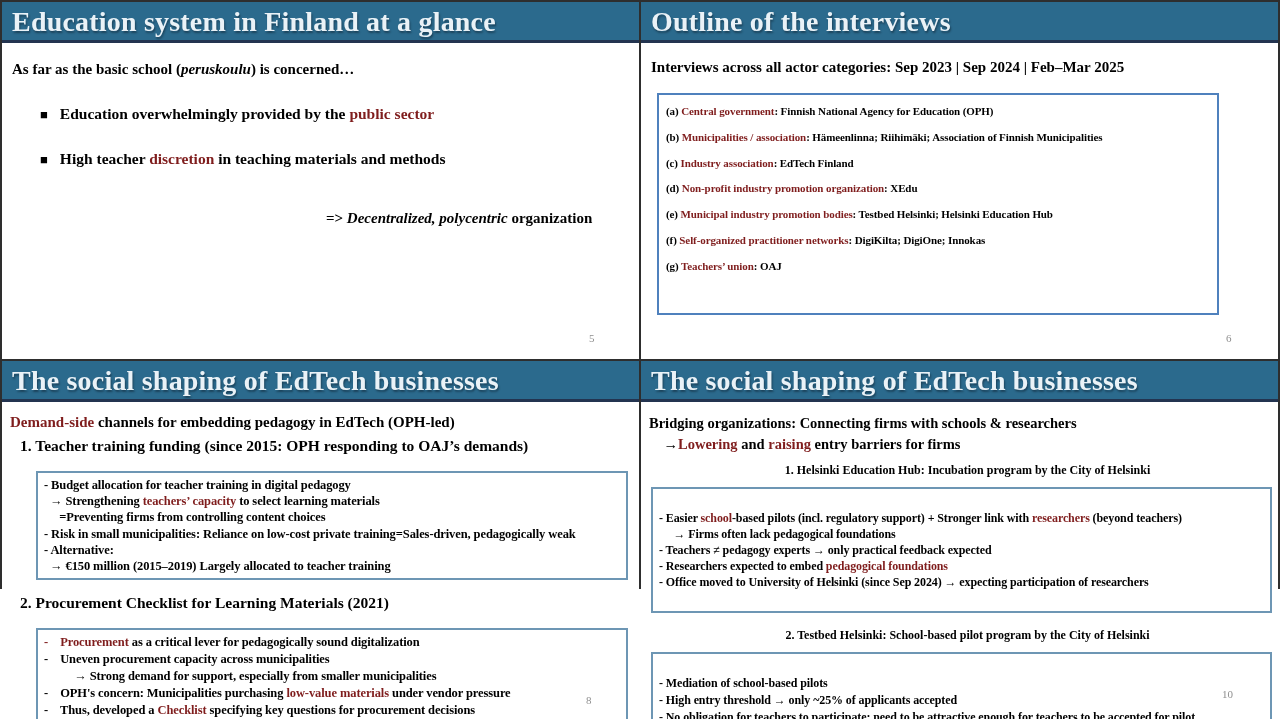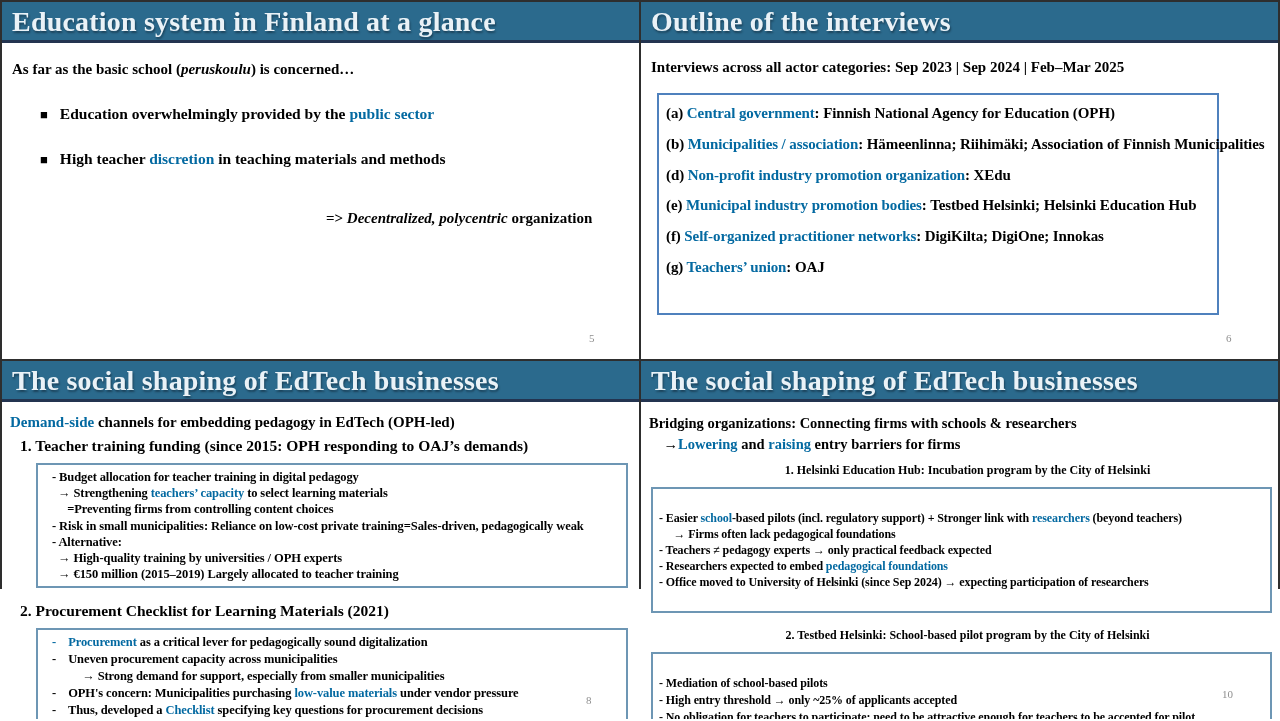--- a/index.html
+++ b/index.html
@@ -5,41 +5,41 @@
   * { margin:0; padding:0; box-sizing:border-box; }
   html,body { width:1280px; height:721px; overflow:hidden; background:#fff;
     font-family:"Liberation Serif", serif; font-weight:700; color:#000; }
   .board { width:1280px; height:589px; display:grid;
     grid-template-columns:637px 637px; grid-template-rows:357px 358px;
     gap:2px; background:#2e2e2e; border:2px solid #2e2e2e; }
   .slide { background:#ffffff; position:relative; overflow:hidden; }
   .slide-header { height:41px; background:#2b6a8d; border-bottom:3px solid #233450;
     color:#eaf2f7; font-size:28px; line-height:40px; padding-left:10px;
     letter-spacing:.2px; text-shadow:1px 2px 2px rgba(8,20,32,.45); }
-  .red { color:#0369a1; }
+  .red { color:#7f1d1d; }
   .it { font-style:italic; }
   .page { position:absolute; color:#8f8f8f; font-size:11px; font-weight:400; }
 
   
   .tl-intro { margin:18px 0 0 10px; font-size:15px; }
   .tl-bullet { margin:27px 0 0 38px; font-size:15.5px; white-space:pre-wrap; }
   .tl-bullet .marker { font-size:13px; margin-right:12px; }
   .tl-conclusion { margin:42px 0 0 324px; font-size:15px; }
 
   
   .tr-intro { margin:16px 0 0 10px; font-size:15px; }
   .tr-box { margin:17px 0 0 16px; width:562px; height:222px;
     border:2px solid #4f81bd; padding:10px 6px 0 7px; }
-  .tr-row { font-size:15px; letter-spacing:-.1px; margin-bottom:13.8px; white-space:pre; }
+  .tr-row { font-size:11px; letter-spacing:-.1px; margin-bottom:13.8px; white-space:pre; }
 
   
   .bl-intro { margin:12px 0 0 8px; font-size:15px; }
   .bl-h { margin:6px 0 0 18px; font-size:15.5px; }
   .bl-h2 { margin-top:14px; }
-  .bl-box { margin:8px 0 0 34px; width:592px; border:2px solid #6d96b4; padding:4px 14px; }
+  .bl-box { margin:16px 0 0 34px; width:592px; border:2px solid #6d96b4; padding:4px 6px; }
   .bl-box .line { font-size:12.5px; line-height:16.2px; letter-spacing:-.1px; white-space:pre; }
   .bl-box2 .line { line-height:17px; }
 
   
   .br-intro { margin:11px 13px 0 8px; font-size:14.5px; line-height:21px; white-space:pre; }
   .br-h { margin:8px 0 0 16px; font-size:12px;text-align:center; }
   .br-h2 { margin-top:15px; }
   .br-box { margin:9px 0 0 10px; width:621px; border:2px solid #6d96b4; padding:21px 6px; }
   .br-box .line { font-size:12px; line-height:16px; letter-spacing:-.1px; white-space:pre; }
   .br-box2 .line { line-height:17px; }
@@ -63,41 +63,41 @@
   </div>
 
   <div class="slide">
     <div class="slide-header">
       <span>Outline of the interviews</span>
     </div>
     <div class="tr-intro"><span>Interviews across all actor categories: Sep 2023 | Sep 2024 | Feb–Mar 2025</span></div>
     <div class="tr-box">
         <div class="tr-row"><span>(a) </span><span class="red">Central government</span><span>: Finnish National Agency for Education (OPH)</span></div>
         <div class="tr-row"><span>(b) </span><span class="red">Municipalities / association</span><span>: Hämeenlinna; Riihimäki; Association of Finnish Municipalities</span></div>
+        <div class="tr-row"><span>(c) </span><span class="red">Industry association</span><span>: EdTech Finland</span></div>
         <div class="tr-row"><span>(d) </span><span class="red">Non-profit industry promotion organization</span><span>: XEdu</span></div>
         <div class="tr-row"><span>(e) </span><span class="red">Municipal industry promotion bodies</span><span>: Testbed Helsinki; Helsinki Education Hub</span></div>
         <div class="tr-row"><span>(f) </span><span class="red">Self-organized practitioner networks</span><span>: DigiKilta; DigiOne; Innokas</span></div>
         <div class="tr-row"><span>(g) </span><span class="red">Teachers’ union</span><span>: OAJ</span></div>
       </div>
     <div class="page" style="left:585px;top:330px">6</div>
   </div>
 
   <div class="slide">
     <div class="slide-header">
       <span>The social shaping of EdTech businesses</span>
     </div>
     <div class="bl-intro"><span class="red">Demand-side</span><span> channels for embedding pedagogy in EdTech (OPH-led)</span></div>
     <div class="bl-h"><span>1. Teacher training funding (since 2015: OPH responding to OAJ’s demands)</span></div>
     <div class="bl-box">
         <div class="line"><span>- Budget allocation for teacher training in digital pedagogy</span></div>
         <div class="line"><span>  → Strengthening </span><span class="red">teachers’ capacity</span><span> to select learning materials</span></div>
         <div class="line"><span>     =Preventing firms from controlling content choices</span></div>
         <div class="line"><span>- Risk in small municipalities: Reliance on low-cost private training=Sales-driven, pedagogically weak</span></div>
         <div class="line"><span>- Alternative:</span></div>
-        <div class="line"><span>  → High-quality training by universities / OPH experts</span></div>
         <div class="line"><span>  → €150 million (2015–2019) Largely allocated to teacher training</span></div>
       </div>
     <div class="bl-h bl-h2"><span>2. Procurement Checklist for Learning Materials (2021)</span></div>
     <div class="bl-box bl-box2">
         <div class="line"><span class="red">-    </span><span class="red">Procurement</span><span> as a critical lever for pedagogically sound digitalization</span></div>
         <div class="line"><span>-    Uneven procurement capacity across municipalities</span></div>
         <div class="line"><span>          → Strong demand for support, especially from smaller municipalities</span></div>
         <div class="line"><span>-    OPH's concern: Municipalities purchasing </span><span class="red">low-value materials</span><span> under vendor pressure</span></div>
         <div class="line"><span>-    Thus, developed a </span><span class="red">Checklist</span><span> specifying key questions for procurement decisions</span></div>
       </div>

